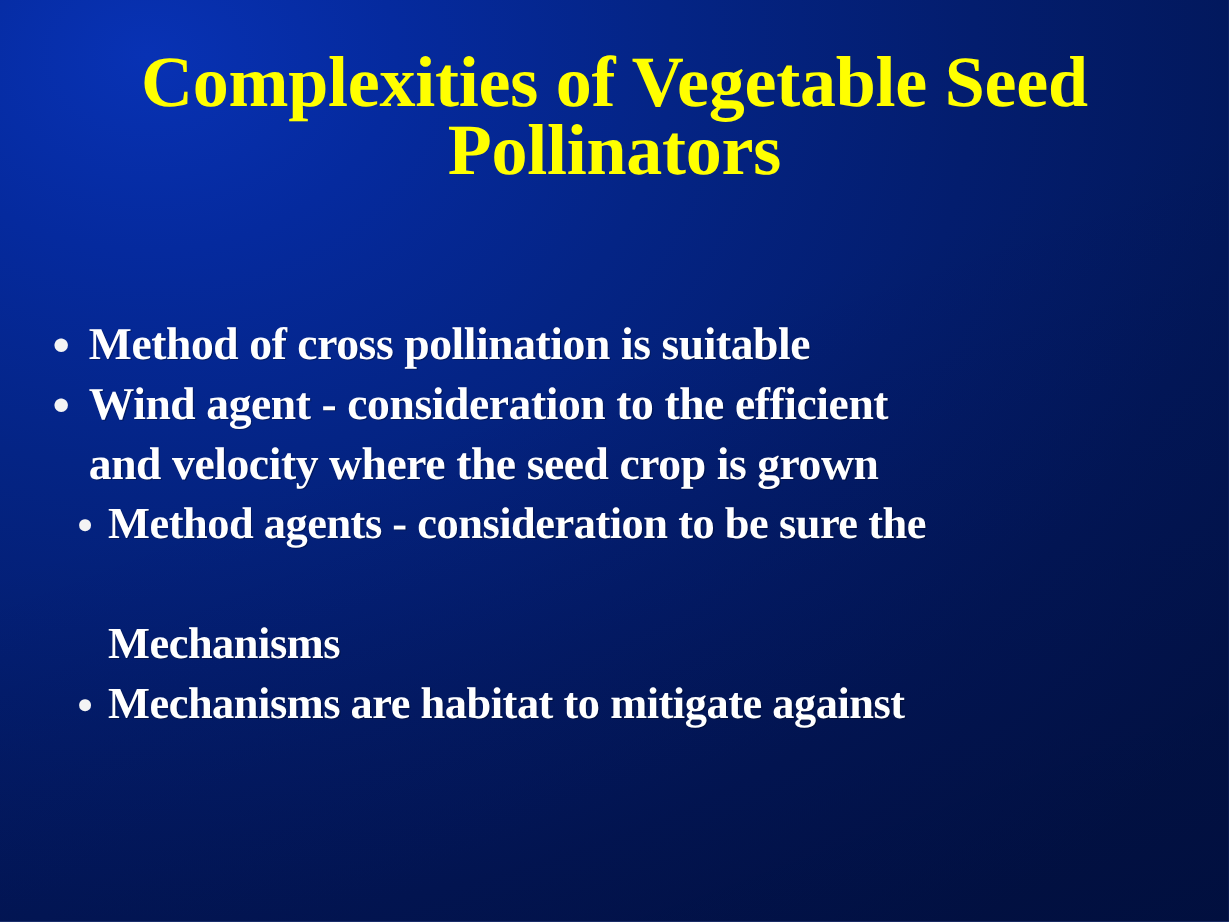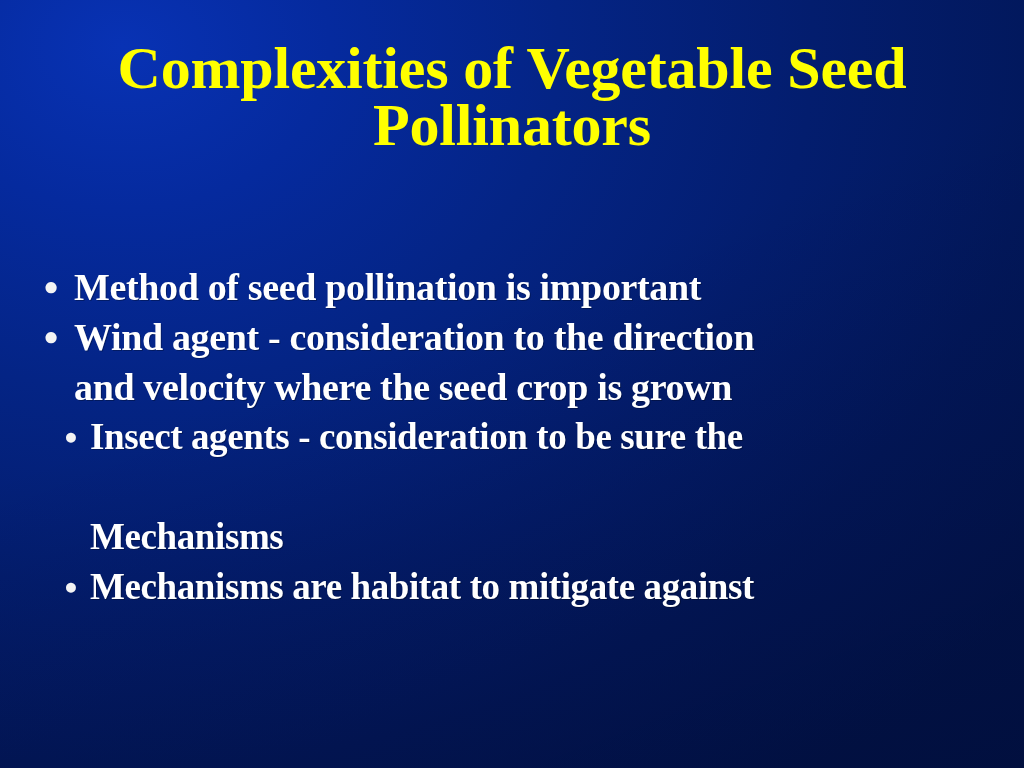--- a/index.html
+++ b/index.html
@@ -129,36 +129,36 @@
     <div class="title-block">
       <div class="title-line">Complexities of Vegetable Seed</div>
       <div class="title-line">Pollinators</div>
     </div>
 
     <div class="body-block">
 
       <div class="bullet-row level-1">
         <span class="bullet-marker">●</span>
         <span class="bullet-text">
-          <span>Method of seed pollination is important</span>
+          <span>Method of cross pollination is suitable</span>
         </span>
       </div>
 
       <div class="bullet-row level-1">
         <span class="bullet-marker">●</span>
         <span class="bullet-text">
-          <span>Wind agent - consideration to the direction</span><br>
+          <span>Wind agent - consideration to the efficient</span><br>
           <span>and velocity where the seed crop is grown</span>
         </span>
       </div>
 
       <div class="bullet-row level-2">
         <span class="bullet-marker">●</span>
         <span class="bullet-text">
-          <span>Insect agents - consideration to be sure the</span><br>
+          <span>Method agents - consideration to be sure the</span><br>
           <br>
           <span>Mechanisms</span>
         </span>
       </div>
 
       <div class="bullet-row level-2">
         <span class="bullet-marker">●</span>
         <span class="bullet-text">
           <span>Mechanisms are habitat to mitigate against</span><br>
         </span>

